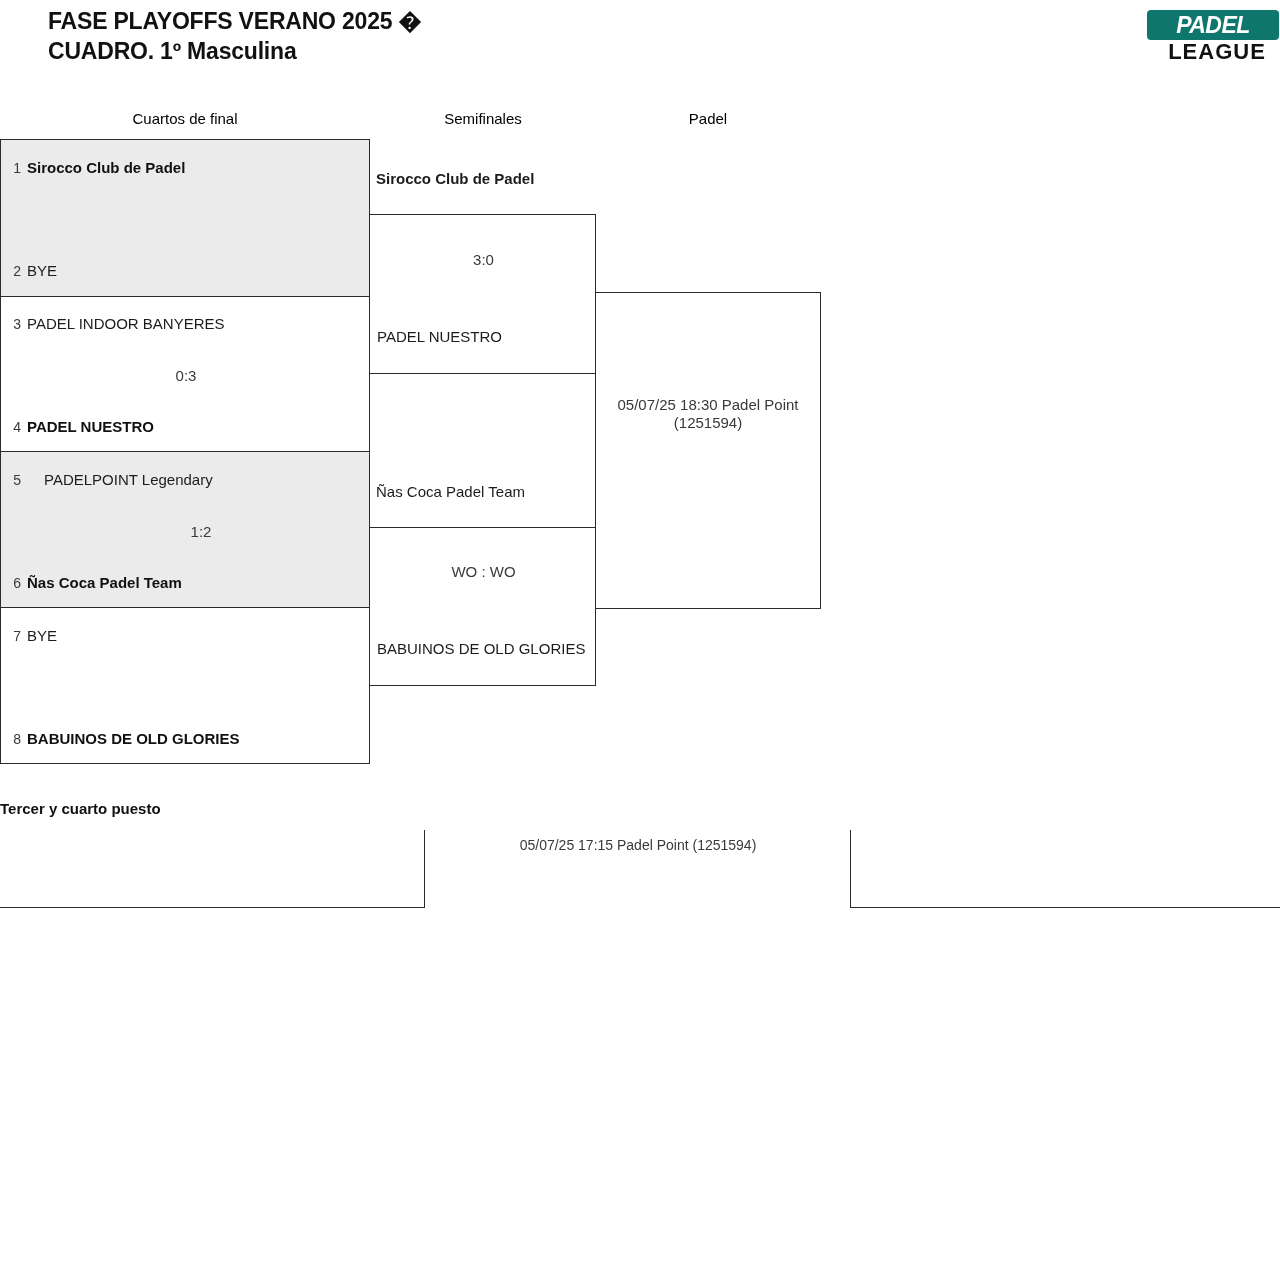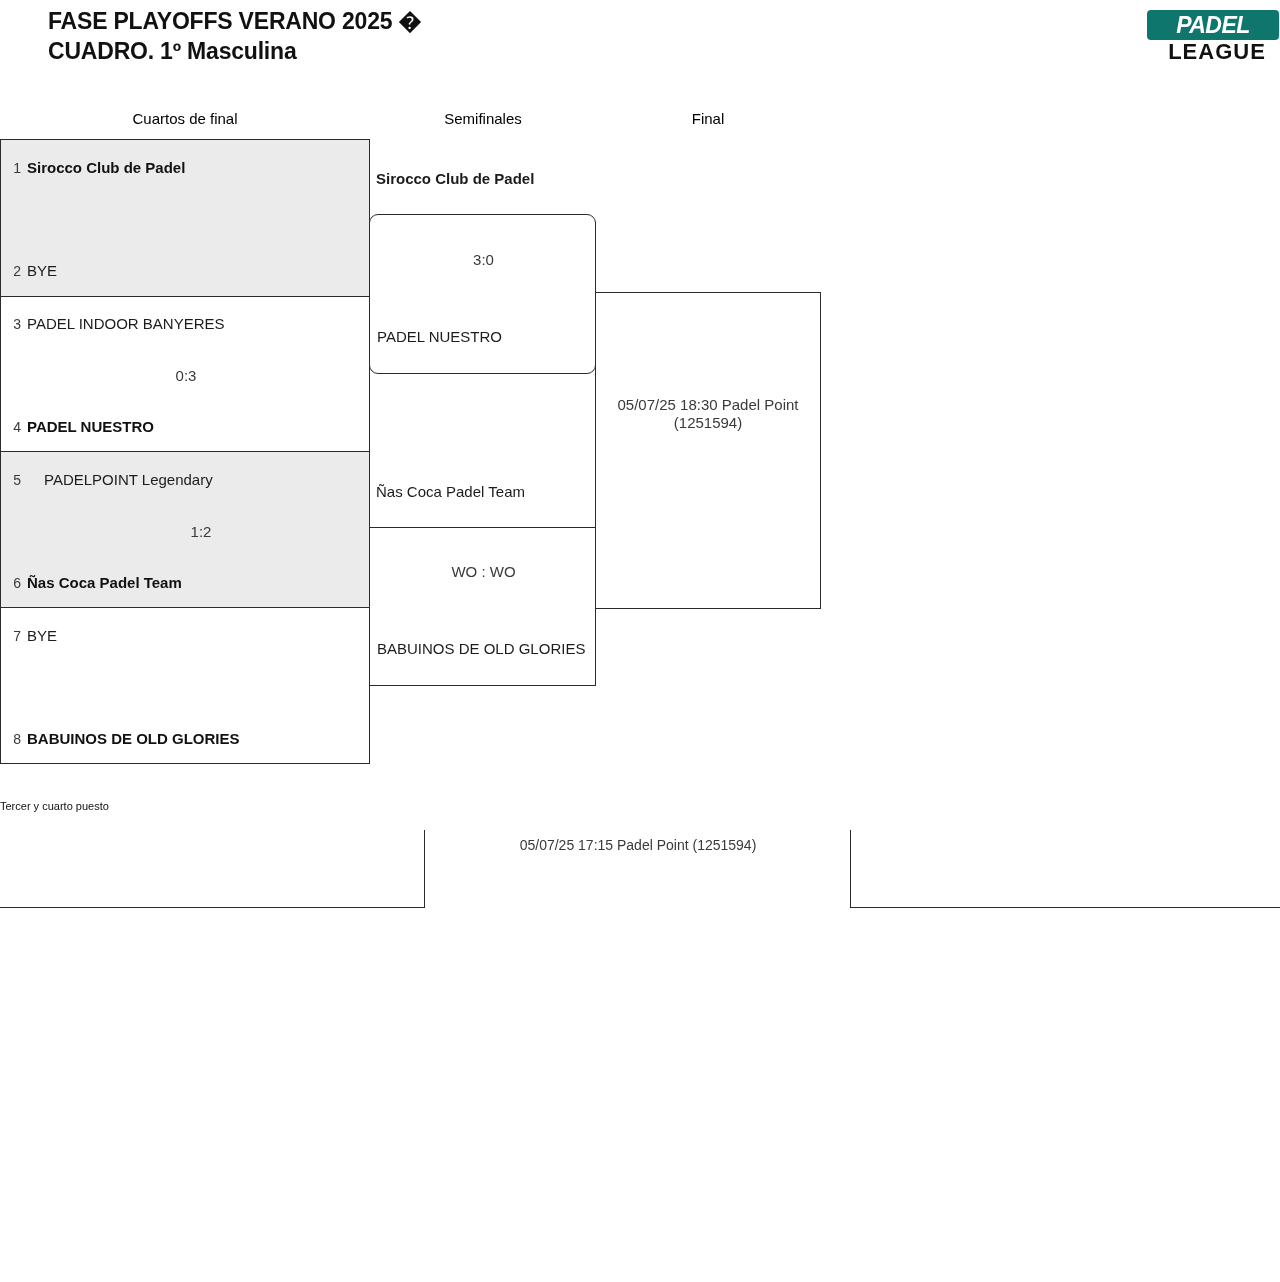--- a/index.html
+++ b/index.html
@@ -113,21 +113,21 @@
     white-space: nowrap;
   }
 
   
   #qf-box-1 { left: 0px;  top: 139px; width: 370px; height: 158px; }
   #qf-box-2 { left: 0px;  top: 296px; width: 370px; height: 156px; }
   #qf-box-3 { left: 0px;  top: 451px; width: 370px; height: 157px; }
   #qf-box-4 { left: 0px;  top: 607px; width: 370px; height: 157px; }
 
   
-  #sf-box-1 { left: 369px; top: 214px; width: 227px; height: 160px; border-radius: 9px; }
+  #sf-box-1 { left: 369px; top: 214px; width: 227px; height: 160px; }
   #sf-box-2 { left: 369px; top: 527px; width: 227px; height: 159px; }
 
   
   #final-box { left: 595px; top: 292px; width: 226px; height: 317px; }
 
   
   .sf-label {
     position: absolute;
     font-size: 15px;
     color: #1c1c1c;
@@ -144,22 +144,22 @@
     font-size: 15px;
     line-height: 18px;
     color: #3a3a3a;
   }
 
   
   #third-place-title {
     position: absolute;
     left: 0px;
     top: 800px;
-    font-size: 11px;
-    font-weight: normal;
+    font-size: 15px;
+    font-weight: bold;
     color: #111111;
     white-space: nowrap;
   }
   .tp-bracket {
     position: absolute;
     box-sizing: border-box;
   }
   #tp-left {
     left: -1px; top: 830px; width: 426px; height: 78px;
     border-right: 1px solid #2b2b2b;
@@ -189,21 +189,21 @@
 
 <div id="brand-logo">
   <div class="logo-top">
     <span>PADEL TEAM</span>
   </div>
   <div class="logo-bottom">LEAGUE</div>
 </div>
 
 <div class="round-header" id="round-header-qf">Cuartos de final</div>
 <div class="round-header" id="round-header-sf">Semifinales</div>
-<div class="round-header" id="round-header-f">Final</div>
+<div class="round-header" id="round-header-f">Padel</div>
 
 <div class="match-box shaded" id="qf-box-1">
   <div class="seed" style="left:2px; top:20px;">1</div>
   <div class="team winner" style="left:26px; top:19px;">Sirocco Club de Padel</div>
   <div class="score" style="left:60px; top:86px; width:250px;"></div>
   <div class="seed" style="left:2px; top:123px;">2</div>
   <div class="team" style="left:26px; top:122px;">BYE</div>
 </div>
 
 <div class="match-box" id="qf-box-2">

